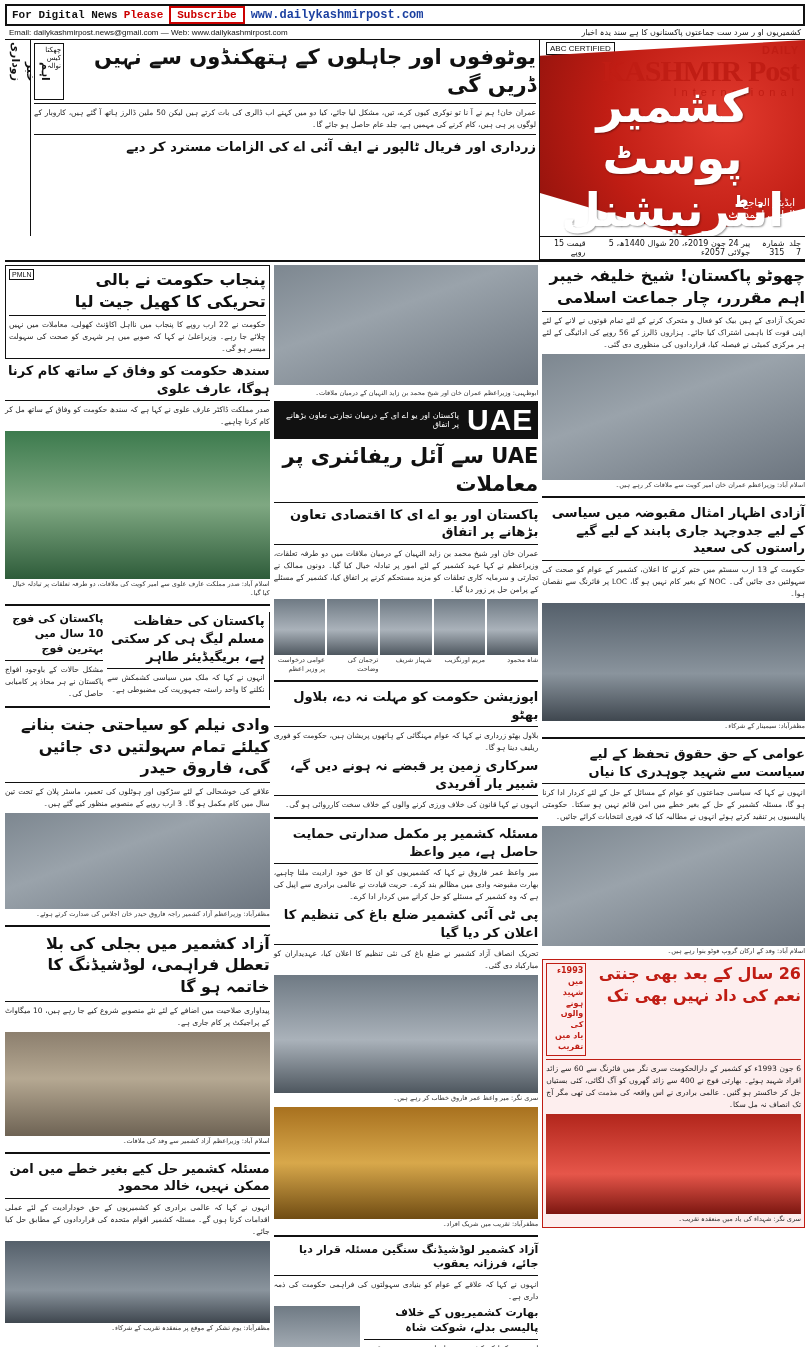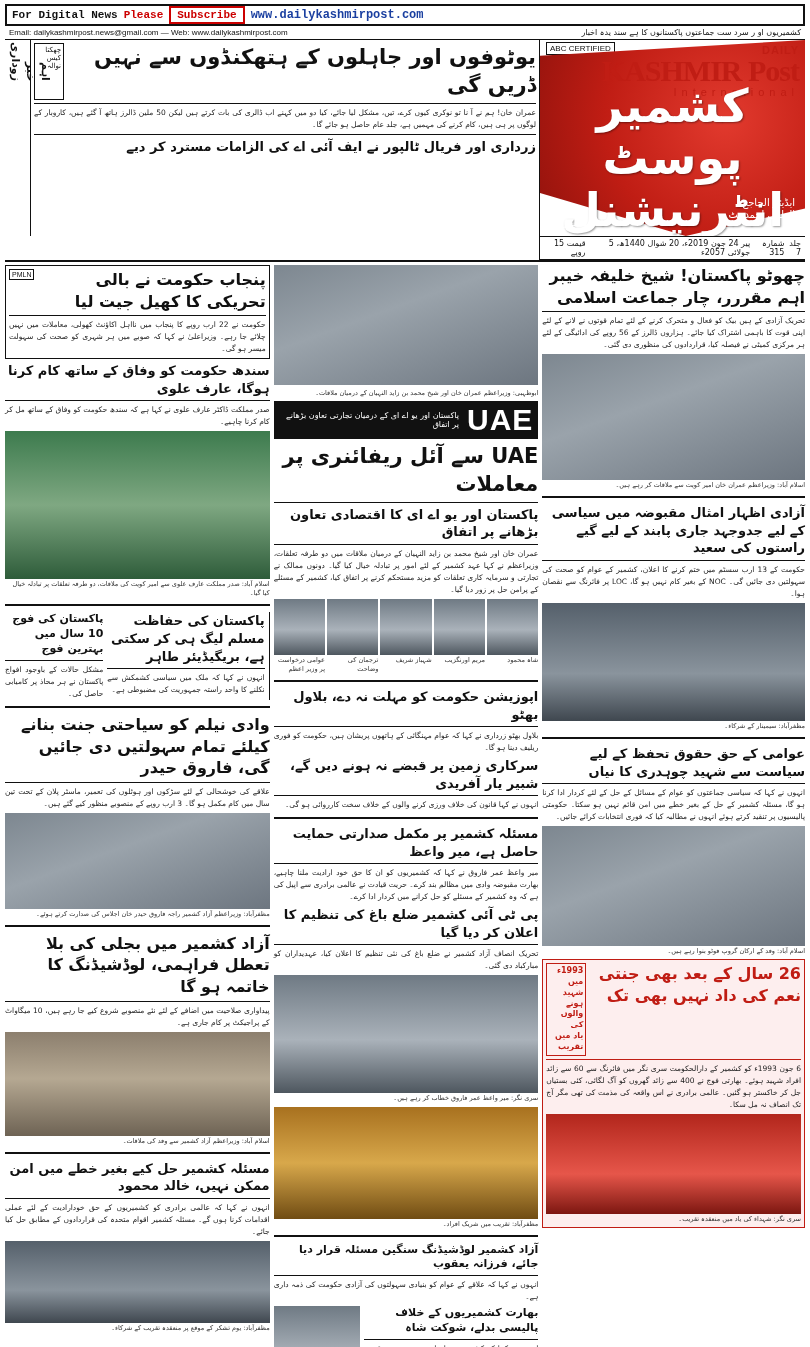--- a/index.html
+++ b/index.html
@@ -365,21 +365,21 @@
       <div>
         <div class="ph market" style="height:112px;"></div>
         <div class="cap">مظفرآباد: تقریب میں شریک افراد۔</div>
       </div>
 
       <div class="thick"></div>
 
       <div>
         <div class="hl hl-sm" style="text-align:right;">آزاد کشمیر لوڈشیڈنگ سنگین مسئلہ قرار دیا جائے، فرزانہ یعقوب</div>
         <div class="rule"></div>
-        <div class="body-ur">انہوں نے کہا کہ علاقے کے عوام کو بنیادی سہولتوں کی آزادی حکومت کی ذمہ داری ہے۔</div>
+        <div class="body-ur">انہوں نے کہا کہ علاقے کے عوام کو بنیادی سہولتوں کی فراہمی حکومت کی ذمہ داری ہے۔</div>
       </div>
 
       <div style="display:flex; gap:4px;">
         <div style="width:86px;">
           <div class="ph portrait" style="height:88px;"></div>
         </div>
         <div style="flex:1;">
           <div class="hl hl-sm" style="text-align:right;">بھارت کشمیریوں کے خلاف پالیسی بدلے، شوکت شاہ</div>
           <div class="rule"></div>
           <div class="body-ur">انہوں نے کہا کہ کشمیری عوام اپنی جدوجہد ہر قیمت پر جاری رکھیں گے۔</div>

